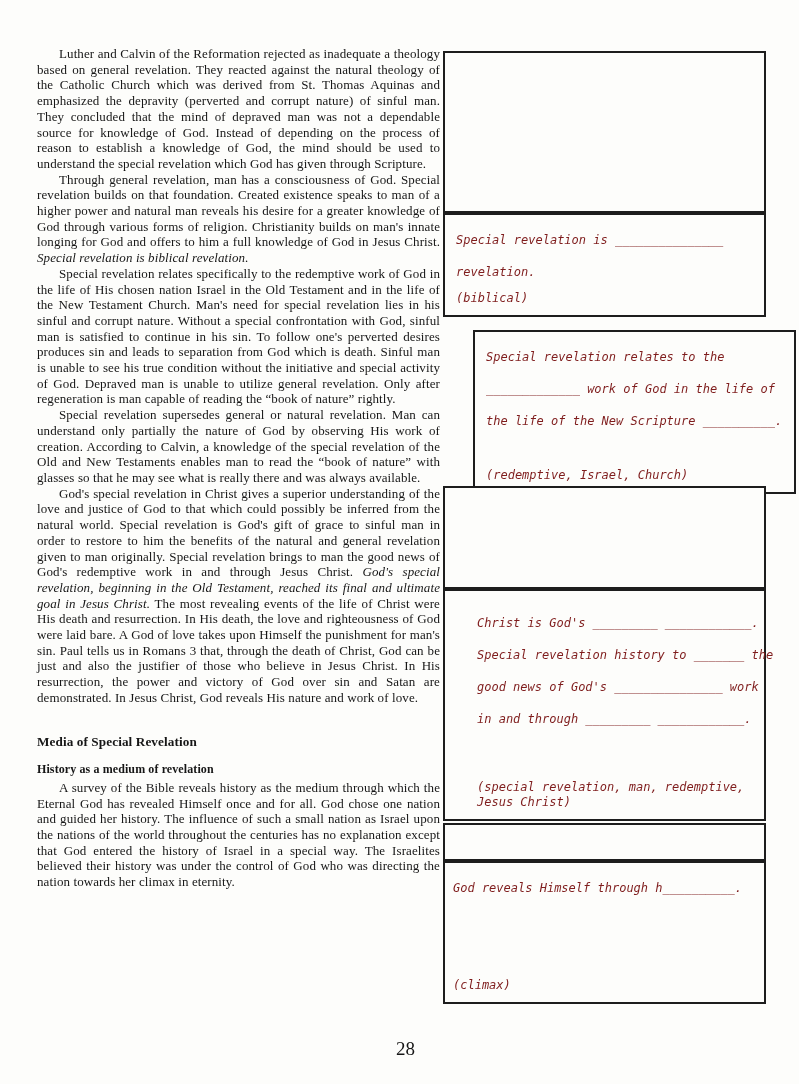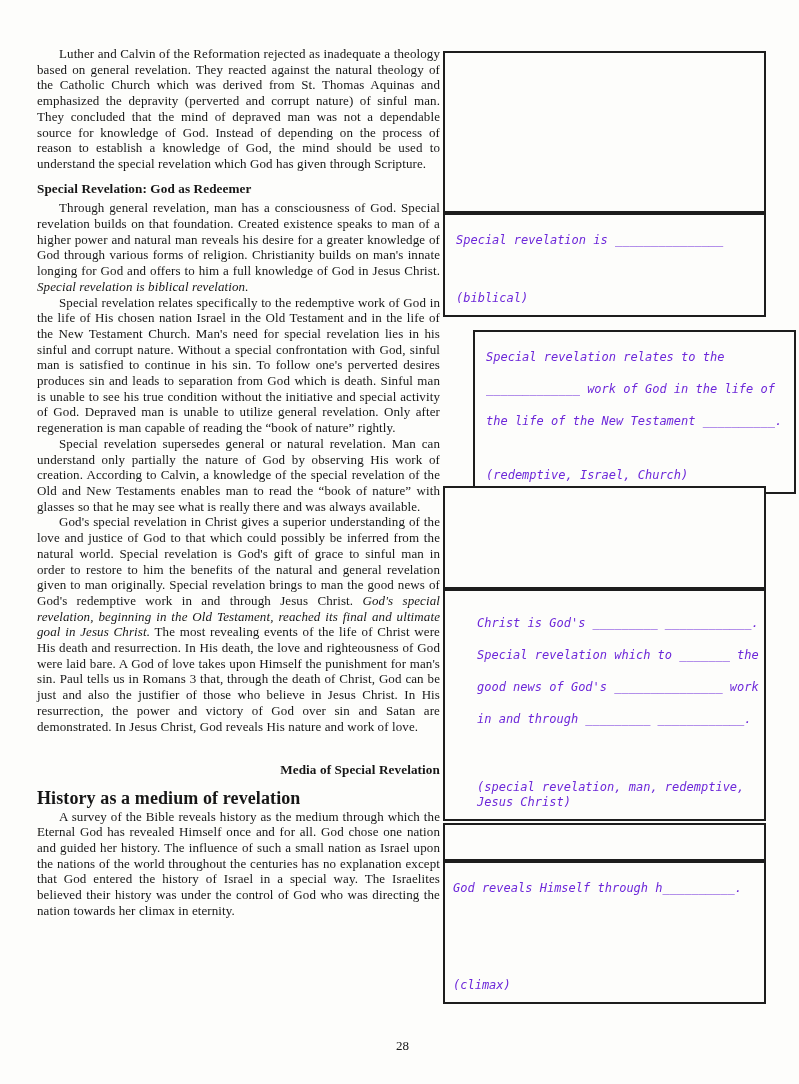--- a/index.html
+++ b/index.html
@@ -34,45 +34,45 @@
     text-indent: 22px;
   }
   .section-heading {
     font-size: 13.2px;
     font-weight: bold;
     margin: 9px 0 4px 0;
   }
   .centered-heading {
     font-size: 13.2px;
     font-weight: bold;
-    text-align: right;
+    text-align: left;
     margin: 28px 0 13px 0;
   }
   .sub-heading {
-    font-size: 18px;
+    font-size: 12px;
     font-weight: bold;
     margin: 0 0 2px 0;
   }
   .ital { font-style: italic; }
 
   
   .abox {
     position: absolute;
     left: 443px;
     width: 323px;
     box-sizing: border-box;
     border: 2px solid #1d1d1d;
     background: #fdfdfb;
     display: flex;
     flex-direction: column;
     padding: 9px 11px 6px 11px;
     font-family: "DejaVu Sans Mono", monospace;
     font-style: italic;
     font-size: 12px;
-    color: #6d28d9;
+    color: #7f1d1d;
     justify-content: flex-end;
   }
   .box-line {
     line-height: 32px;
     white-space: nowrap;
   }
   .box-answer {
     margin-top: auto;
     line-height: 15px;
     padding-bottom: 3px;
@@ -82,34 +82,33 @@
   .b3 { top: 330px; height: 164px; margin-left: 30px; }
   .b4 { top: 486px; height: 103px; }
   .b5 { top: 589px; height: 232px; padding-top: 16px; padding-left: 32px; }
   .b6 { top: 823px; height: 38px; }
   .b7 { top: 861px; height: 143px; padding-left: 8px; }
 
   .page-number {
     position: absolute;
     left: 396px;
     top: 1038px;
-    font-size: 13px;
+    font-size: 19px;
     color: #161616;
   }
 </style>
 </head>
 <body>
 
 <div class="page">
 
   <div class="left-col">
 
     <p class="para"><span>Luther and Calvin of the Reformation rejected as inadequate a theology based on general revelation.  They reacted against the natural theology of the Catholic Church which was derived from St. Thomas Aquinas and emphasized the depravity (perverted and corrupt nature) of sinful man.  They concluded that the mind of depraved man was not a dependable source for knowledge of God.  Instead of depending on the process of reason to establish a knowledge of God, the mind should be used to understand the special revelation which God has given through Scripture.</span></p>
 
-    <div class="section-heading">Special Revelation: God as Redeemer</div>
 
     <p class="para"><span>Through general revelation, man has a consciousness of God.  Special revelation builds on that foundation.  Created existence speaks to man of a higher power and natural man reveals his desire for a greater knowledge of God through various forms of religion.  Christianity builds on man's innate longing for God and offers to him a full knowledge of God in Jesus Christ.  </span><span class="ital">Special revelation is biblical revelation.</span></p>
 
     <p class="para"><span>Special revelation relates specifically to the redemptive work of God in the life of His chosen nation Israel in the Old Testament and in the life of the New Testament Church. Man's need for special revelation lies in his sinful and corrupt nature. Without a special confrontation with God, sinful man is satisfied to continue in his sin.  To follow one's perverted desires produces sin and leads to separation from God which is death.  Sinful man is unable to see his true condition without the initiative and special activity of God.  Depraved man is unable to utilize general revelation. Only after regeneration is man capable of reading the “book of nature” rightly.</span></p>
 
     <p class="para"><span>Special revelation supersedes general or natural revelation. Man can understand only partially the nature of God by observing His work of creation. According to Calvin, a knowledge of the special revelation of the Old and New Testaments enables man to read the “book of nature” with glasses so that he may see what is really there and was always available.</span></p>
 
     <p class="para"><span>God's special revelation in Christ gives a superior understanding of the love and justice of God to that which could possibly be inferred from the natural world. Special revelation is God's gift of grace to sinful man in order to restore to him the benefits of the natural and general revelation given to man originally. Special revelation brings to man the good news of God's redemptive work in and through Jesus Christ. </span><span class="ital">God's special revelation, beginning in the Old Testament, reached its final and ultimate goal in Jesus Christ.</span><span> The most revealing events of the life of Christ were His death and resurrection. In His death, the love and righteousness of God were laid bare. A God of love takes upon Himself the punishment for man's sin. Paul tells us in Romans 3 that, through the death of Christ, God can be just and also the justifier of those who believe in Jesus Christ. In His resurrection, the power and victory of God over sin and Satan are demonstrated. In Jesus Christ, God reveals His nature and work of love.</span></p>
 
     <div class="centered-heading">Media of Special Revelation</div>
@@ -117,35 +116,36 @@
     <div class="sub-heading">History as a medium of revelation</div>
 
     <p class="para"><span>A survey of the Bible reveals history as the medium through which the Eternal God has revealed Himself once and for  all. God chose one nation and guided her history.  The influence of such a small nation as Israel upon the nations of the world throughout the centuries has no explanation except that God entered the history of Israel in a special way.  The Israelites believed their history was under the control of God who was directing the nation towards her climax in eternity.</span></p>
 
   </div>
 
   <div class="abox b1"></div>
 
   <div class="abox b2">
     <div class="box-line">Special revelation is _______________</div>
+    <div class="box-line">revelation.</div>
     <div class="box-answer">(biblical)</div>
   </div>
 
   <div class="abox b3">
     <div class="box-line">Special revelation relates to the</div>
     <div class="box-line">_____________ work of God in the life of</div>
-    <div class="box-line">the life of the New Testament __________.</div>
+    <div class="box-line">the life of the New Scripture __________.</div>
     <div class="box-answer">(redemptive, Israel, Church)</div>
   </div>
 
   <div class="abox b4"></div>
 
   <div class="abox b5">
     <div class="box-line">Christ is God's _________ ____________.</div>
-    <div class="box-line">Special revelation which to _______ the</div>
+    <div class="box-line">Special revelation history to _______ the</div>
     <div class="box-line">good news of God's _______________ work</div>
     <div class="box-line">in and through _________ ____________.</div>
     <div class="box-answer">(special revelation, man, redemptive, Jesus Christ)</div>
   </div>
 
   <div class="abox b6"></div>
 
   <div class="abox b7">
     <div class="box-line">God reveals Himself through h__________.</div>
     <div class="box-answer">(climax)</div>

